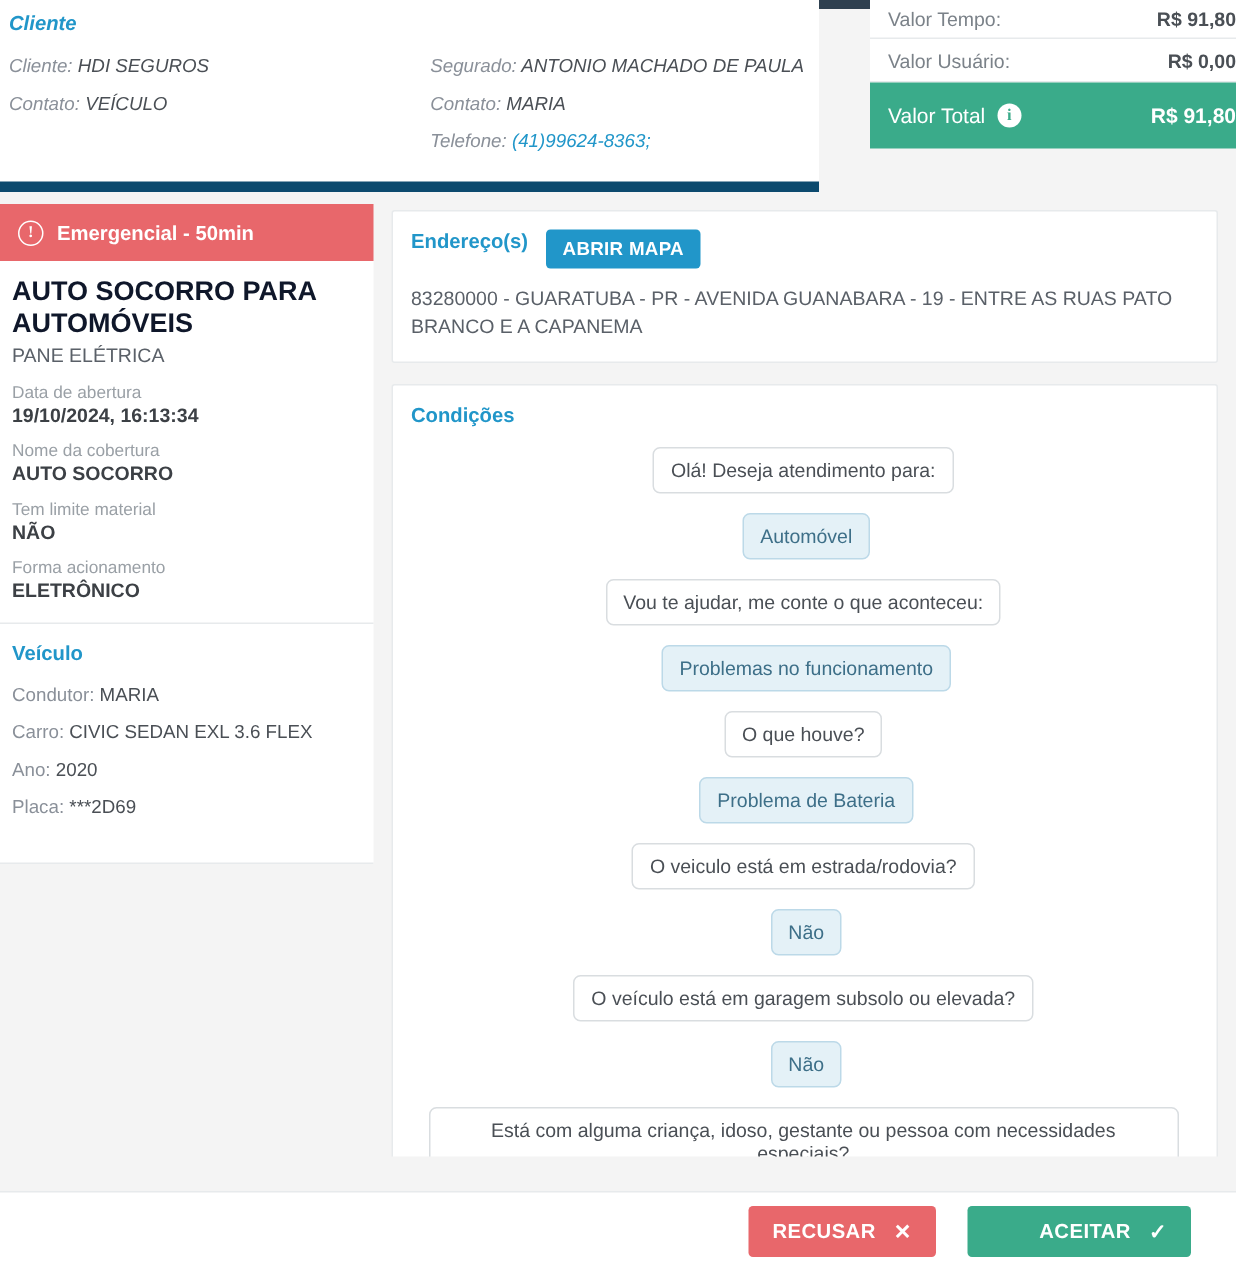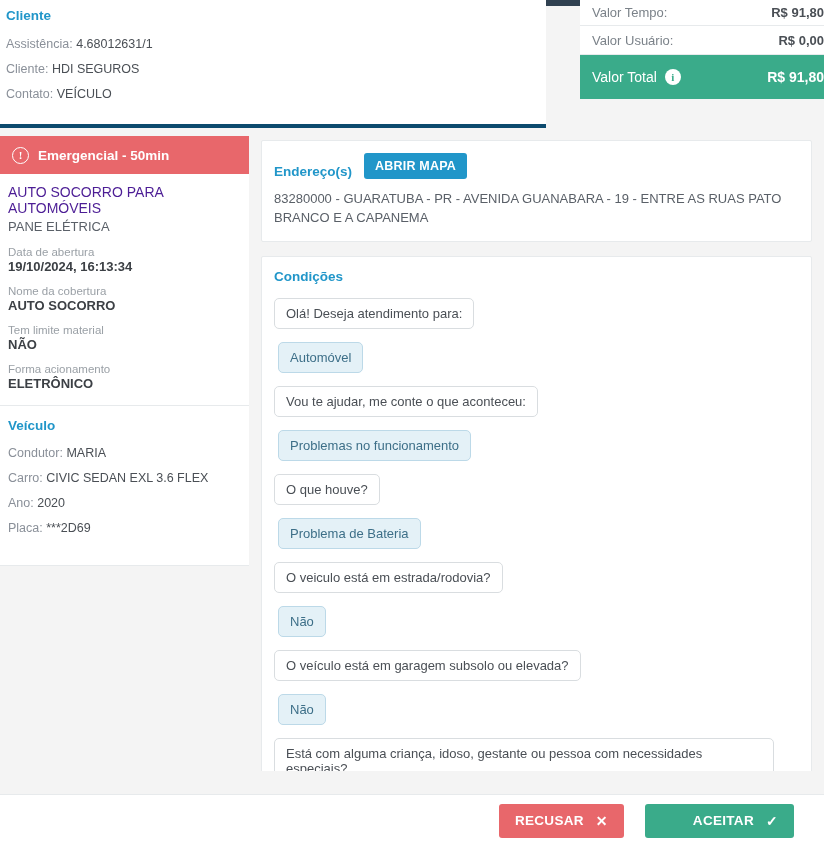--- a/index.html
+++ b/index.html
@@ -26,22 +26,23 @@
     background: #2f4050;
   }
 
   
   .header-card {
     position: absolute;
     left: 0; top: 0;
     width: 546px;
     height: 128px;
     background: #ffffff;
-    border-bottom: 4px solid #0c4a6e;
+    border-bottom: 7px solid #0c4a6e;
     padding: 8px 10px 0 6px;
+    font-style: italic;
   }
   .section-title {
     color: #1ab394;
     font-weight: bold;
     font-size: 13.5px;
     margin: 0 0 9px 0;
   }
   .blue-title {
     color: #2196c9;
     font-weight: bold;
@@ -120,21 +121,21 @@
     border: 1.6px solid #ffffff;
     display: inline-flex; align-items: center; justify-content: center;
     font-size: 11px; font-weight: bold;
     font-family: "Liberation Serif", serif;
   }
   .card {
     background: #ffffff;
     border-bottom: 1px solid #e7eaec;
     padding: 10px 12px 14px 8px;
   }
-  .svc-title { color: #4c1d95; font-weight: normal; font-size: 14px; margin-bottom: 3px;}
+  .svc-title { color: #0f172a; font-weight: bold; font-size: 18px; margin-bottom: 3px;}
   .svc-sub { color: #5a6068; font-size: 13px; margin-bottom: 12px;}
   .field-label { color: #9aa0a6; font-size: 11.5px; margin-top: 11px;}
   .field-value { color: #3c4045; font-weight: bold; font-size: 13px; margin-top: 1px;}
   .veh-card { padding-top: 12px; min-height: 160px;}
   .veh-title { color: #2196c9; font-weight: bold; font-size: 13.5px; margin-bottom: 8px;}
 
   
   .content {
     position: absolute;
     left: 261px; top: 140px;
@@ -142,21 +143,21 @@
   }
   .panel {
     background: #ffffff;
     border: 1px solid #e7eaec;
     border-radius: 2px;
     margin-bottom: 14px;
     padding: 12px 14px 14px 12px;
   }
   .panel-head {
     display: flex;
-    align-items: flex-end;
+    align-items: flex-start;
     gap: 12px;
     margin-bottom: 10px;
   }
   .panel-title { color: #2196c9; font-weight: bold; font-size: 13.5px;}
   .map-btn {
     background: #2196c9;
     color: #ffffff;
     border: none;
     border-radius: 3px;
     padding: 6px 11px;
@@ -181,21 +182,21 @@
     background: #ffffff;
     border: 1px solid #d9dde0;
     color: #4a4f55;
   }
   .bubble.a {
     background: #e4f1f7;
     border: 1px solid #bcd9e8;
     color: #3d6f88;
     margin-left: 4px;
   }
-  .bubble-row { display: block; }
+  .bubble-row { display: block; text-align: center; }
 
   
   .action-bar {
     position: absolute;
     left: 0; bottom: 0;
     width: 824px;
     height: 52px;
     background: #ffffff;
     border-top: 1px solid #e7eaec;
     display: flex;
@@ -233,30 +234,40 @@
 
 <div id="root">
 
   <div class="top-strip"></div>
 
   <div class="header-card">
     <div class="section-title blue-title">Cliente</div>
     <div class="hdr-cols">
       <div class="hdr-col-left">
         <div class="kv">
-          <span>Assistência:</span>
-          <span class="val">4.68012631/1</span>
-        </div>
-        <div class="kv">
           <span>Cliente:</span>
           <span class="val">HDI SEGUROS</span>
         </div>
         <div class="kv">
           <span>Contato:</span>
           <span class="val">VEÍCULO</span>
+        </div>
+      </div>
+      <div class="hdr-col-right">
+        <div class="kv">
+          <span>Segurado:</span>
+          <span class="val">ANTONIO MACHADO DE PAULA</span>
+        </div>
+        <div class="kv">
+          <span>Contato:</span>
+          <span class="val">MARIA</span>
+        </div>
+        <div class="kv">
+          <span>Telefone:</span>
+          <a class="link" href="#">(41)99624-8363;</a>
         </div>
       </div>
     </div>
   </div>
 
   <div class="totals">
     <div class="total-row first">
       <span>Valor Tempo:</span>
       <span class="amount">R$ 91,80</span>
     </div>

